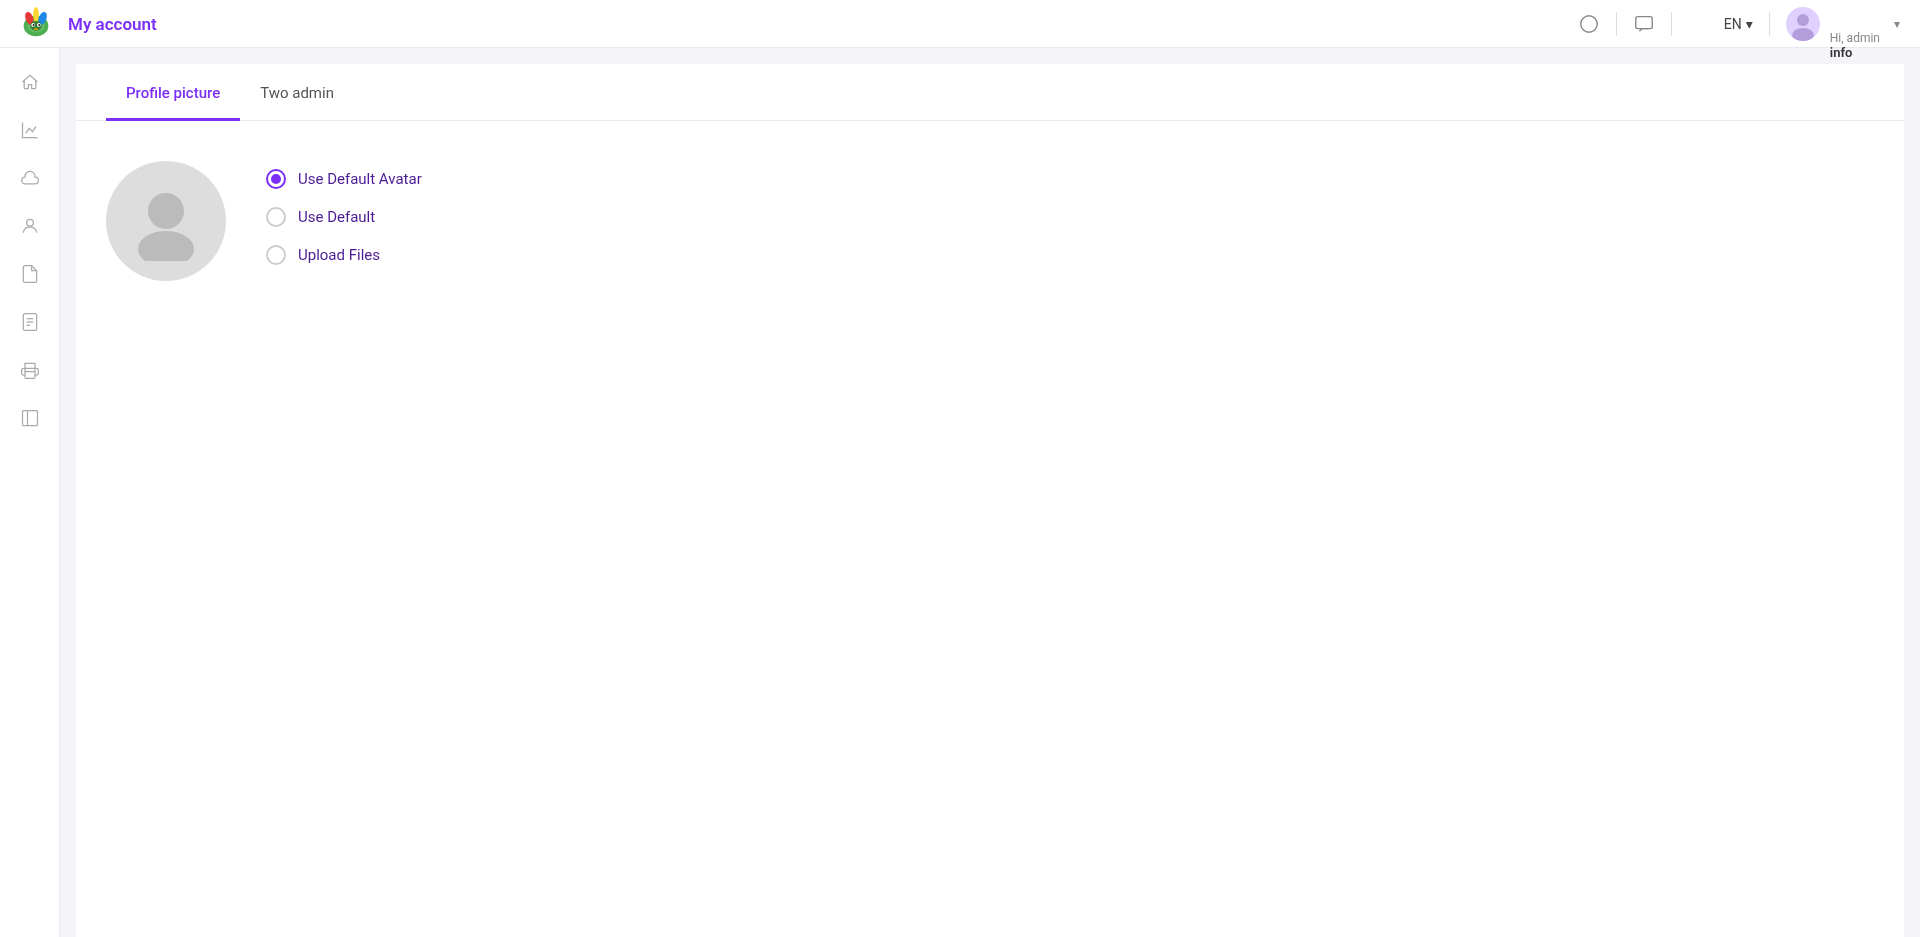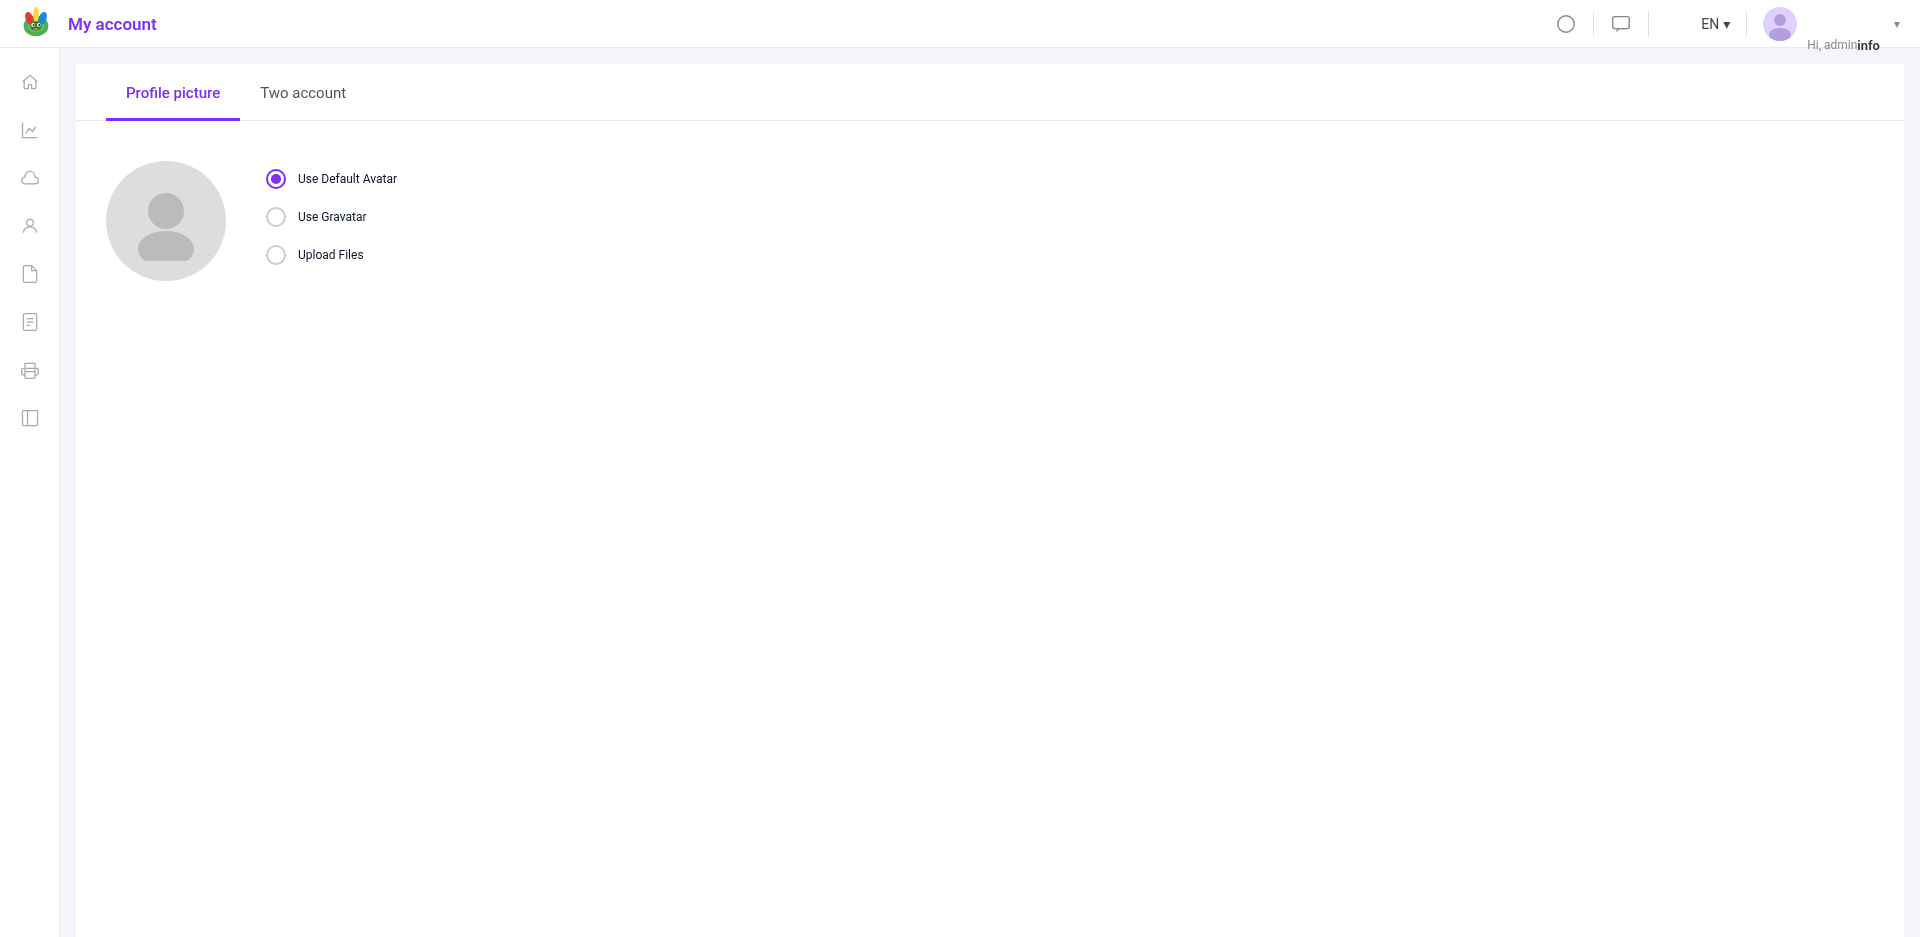--- a/index.html
+++ b/index.html
@@ -76,21 +76,21 @@
       height: 34px;
       border-radius: 50%;
       background: #e0d0ff;
       display: flex;
       align-items: center;
       justify-content: center;
       overflow: hidden;
     }
     .header-user-info {
       display: flex;
-      flex-direction: row;
+      flex-direction: column;
       margin-top: 44px;
     }
     .header-user-greeting {
       font-size: 12px;
       color: #888;
     }
     .header-user-name {
       font-size: 13px;
       font-weight: 600;
       color: #333;
@@ -235,22 +235,22 @@
       border-color: #7b2ff7;
     }
     .radio-circle.selected::after {
       content: '';
       width: 10px;
       height: 10px;
       border-radius: 50%;
       background: #7b2ff7;
     }
     .radio-label {
-      font-size: 12px;
-      color: #0f172a;
+      font-size: 15px;
+      color: #4c1d95;
     }
 
     
     .save-section {
       margin-top: auto;
       padding-top: 40px;
     }
     .save-button {
       background: #7b2ff7;
       color: #fff;
@@ -397,21 +397,21 @@
   </div>
 
   <div class="content-area">
     <div class="page-content">
 
       <div class="tabs-bar">
         <div class="tab-item active">
           <span>Profile picture</span>
         </div>
         <div class="tab-item">
-          <span>Two account</span>
+          <span>Two admin</span>
         </div>
       </div>
 
       <div class="tab-content">
         <div class="profile-section">
 
           <div class="avatar-preview">
             <svg viewBox="0 0 80 80" fill="none" xmlns="http://www.w3.org/2000/svg">
               <circle cx="40" cy="30" r="18" fill="#bbb"></circle>
               <ellipse cx="40" cy="68" rx="28" ry="18" fill="#bbb"></ellipse>
@@ -420,21 +420,21 @@
 
           <div class="radio-options">
 
             <label class="radio-option">
               <div class="radio-circle selected"></div>
               <span class="radio-label">Use Default Avatar</span>
             </label>
 
             <label class="radio-option">
               <div class="radio-circle"></div>
-              <span class="radio-label">Use Gravatar</span>
+              <span class="radio-label">Use Default</span>
             </label>
 
             <label class="radio-option">
               <div class="radio-circle"></div>
               <span class="radio-label">Upload Files</span>
             </label>
           </div>
         </div>
 
       </div>

